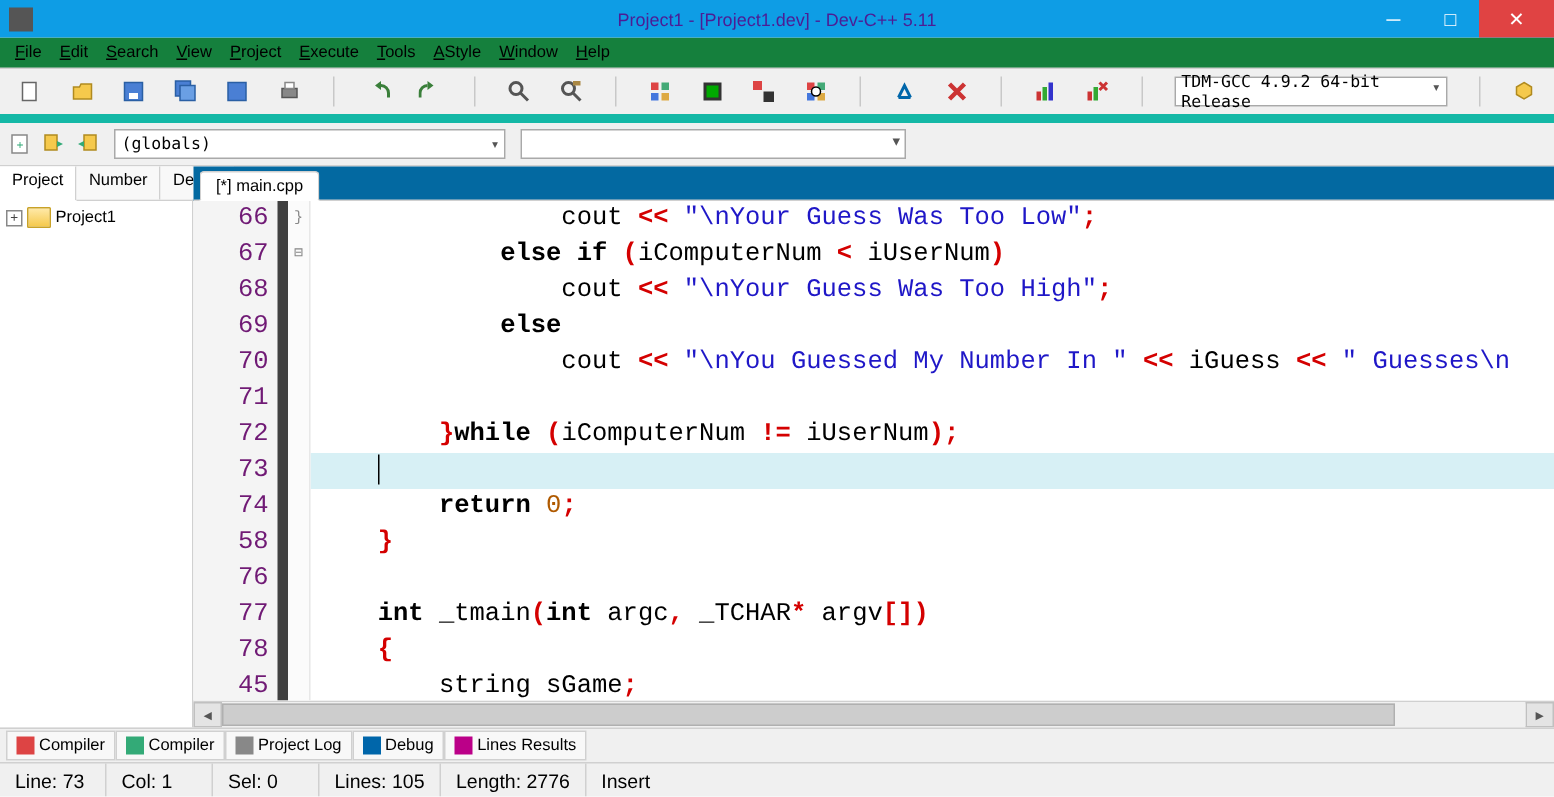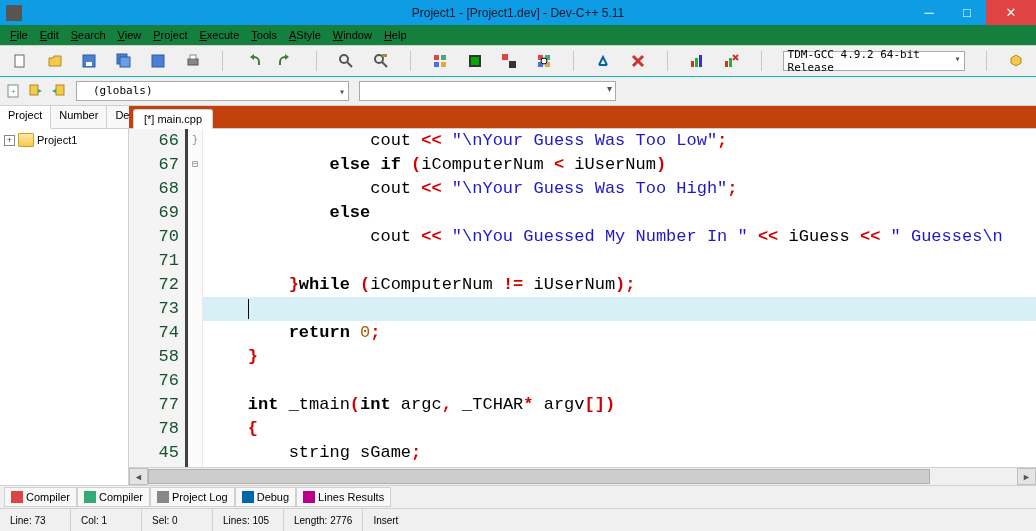--- a/index.html
+++ b/index.html
@@ -1,67 +1,67 @@
 <!DOCTYPE html>
 <html><head>
 <meta charset="utf-8">
 <style>
 html,body{margin:0;padding:0;font-family:Tahoma,Segoe UI,sans-serif;font-size:11px;background:#f0f0f0;overflow:hidden;width:1036px;height:531px}
 .window{width:1036px;height:531px;display:flex;flex-direction:column;background:#fff}
 .titlebar{height:25px;background:#0E9DE5;color:#fff;display:flex;align-items:center;position:relative}
 .titlebar .icon{width:16px;height:16px;margin-left:6px;background:#555;display:inline-block}
-.titlebar .title{position:absolute;left:50%;transform:translateX(-50%);font-size:12px;color:#0f172a}
+.titlebar .title{position:absolute;left:50%;transform:translateX(-50%);font-size:12px;color:#4c1d95}
 .titlebar .btns{margin-left:auto;display:flex;height:100%}
 .titlebar .btn{width:38px;height:100%;display:flex;align-items:center;justify-content:center;font-size:13px;color:#fff}
 .titlebar .btn.close{background:#E04343;width:50px}
 .menubar{height:20px;display:flex;align-items:center;padding:0 4px;background:#15803d;border-bottom:1px solid #d0d0d0}
 .menubar span{padding:2px 6px}
 .menubar span u{text-decoration:underline}
-.toolbar{height:26px;display:flex;align-items:center;padding:2px 12px;background:#f0f0f0;border-bottom:1px solid #14b8a6;gap:18px}
+.toolbar{height:26px;display:flex;align-items:center;padding:2px 12px;background:#f0f0f0;border-bottom:6px solid #14b8a6;gap:18px}
 .toolbar .sep{width:1px;height:20px;background:#c8c8c8;margin:0 3px}
 .tbtn{width:20px;height:20px;display:flex;align-items:center;justify-content:center}
 .tbtn svg{width:16px;height:16px}
 .compsel{height:18px;border:1px solid #a9a9a9;background:#fff;padding:0 16px 0 4px;font-family:Consolas,monospace;font-size:11px;display:flex;align-items:center;position:relative;min-width:160px}
 .compsel::after{content:"▾";position:absolute;right:3px;top:1px;color:#555;font-size:10px}
 .toolbar2{height:24px;display:flex;align-items:center;padding:2px 4px;background:#f0f0f0;border-bottom:1px solid #d0d0d0;gap:2px}
 .dropdown{height:18px;border:1px solid #a9a9a9;background:#fff;flex:0 0 auto;position:relative}
 .dropdown::after{content:"▾";position:absolute;right:3px;top:1px;color:#555;font-size:10px}
-.dd1{width:255px;margin-left:4px;padding-left:16px;font-family:Consolas,monospace;font-size:11px;line-height:18px}
+.dd1{width:255px;margin-left:4px;padding-left:4px;font-family:Consolas,monospace;font-size:11px;line-height:18px}
 .dd2{width:255px;margin-left:8px}
 .body{flex:1;display:flex;min-height:0}
 .sidepanel{width:128px;border-right:1px solid #d0d0d0;display:flex;flex-direction:column;background:#f8f8f8}
 .sidetabs{height:22px;display:flex;border-bottom:1px solid #d0d0d0;background:#f0f0f0}
 .sidetabs .tab{padding:3px 8px;border-right:1px solid #d0d0d0;background:#f8f8f8;font-size:11px}
 .sidetabs .tab.active{background:#fff;border-bottom:1px solid #fff;margin-bottom:-1px}
 .tree{flex:1;background:#fff;padding:4px;font-size:11px}
 .tree .node{display:flex;align-items:center;gap:3px}
 .tree .exp{width:9px;height:9px;border:1px solid #888;display:flex;align-items:center;justify-content:center;font-size:9px;line-height:1;color:#444}
 .tree .fic{width:14px;height:12px;background:linear-gradient(#ffe9a8,#f5c94c);border:1px solid #c9a227;border-radius:1px}
 .editor{flex:1;display:flex;flex-direction:column;min-width:0}
-.filetabs{height:22px;display:flex;align-items:flex-end;background:#c2410c;border-bottom:1px solid #d0d0d0;padding-left:4px}
+.filetabs{height:22px;display:flex;align-items:flex-end;background:#0369a1;border-bottom:1px solid #d0d0d0;padding-left:4px}
 .filetabs .ftab{padding:3px 10px;border:1px solid #d0d0d0;border-bottom:1px solid #fff;background:#fff;border-radius:3px 3px 0 0;margin-bottom:-1px;font-size:11px}
 .code{flex:1;display:flex;font-family:Consolas,'Courier New',monospace;font-size:17px;background:#fff;min-height:0;overflow:hidden;position:relative}
-.gutter{width:50px;background:#f4f4f4;border-right:3px solid #404040;text-align:right;padding-right:6px;color:#14532d;line-height:24px;font-size:17px}
+.gutter{width:50px;background:#f4f4f4;border-right:7px solid #404040;text-align:right;padding-right:6px;color:#701a75;line-height:24px;font-size:17px}
 .fold{width:14px;background:#fbfbfb;border-right:1px solid #e8e8e8;line-height:24px;text-align:center;color:#888;font-size:10px}
 .src{flex:1;line-height:24px;white-space:pre;overflow:hidden}
 .src .ln{height:24px;padding-left:4px}
 .src .hl{background:#d7f0f5}
 .kw{color:#000;font-weight:bold}
 .str{color:#1f17c7}
 .op{color:#d40000;font-weight:bold}
 .id{color:#000}
 .num{color:#b05a00}
 .scrollb{height:17px;background:#f0f0f0;border-top:1px solid #d0d0d0;display:flex;align-items:center}
 .scrollb .lar,.scrollb .rar{width:17px;height:15px;background:#e4e4e4;border:1px solid #c0c0c0;display:flex;align-items:center;justify-content:center;font-size:9px;color:#555}
 .scrollb .track{flex:1;height:15px;background:#f0f0f0;position:relative}
 .scrollb .thumb{position:absolute;left:0;top:0;height:13px;width:780px;background:#cdcdcd;border:1px solid #b0b0b0}
 .bottomtabs{height:22px;display:flex;align-items:center;background:#f0f0f0;border-top:1px solid #d0d0d0;padding:0 4px;gap:0}
 .bottomtabs .btab{padding:3px 6px;border:1px solid #d0d0d0;background:#f8f8f8;font-size:11px;display:flex;align-items:center;gap:3px}
 .bottomtabs .bic{width:12px;height:12px}
-.status{height:22px;background:#f0f0f0;border-top:1px solid #d0d0d0;display:flex;align-items:center;font-size:10px}
+.status{height:22px;background:#f0f0f0;border-top:1px solid #d0d0d0;display:flex;align-items:center;font-size:13px}
 .status span{padding:0 10px;border-right:1px solid #d0d0d0;height:100%;display:flex;align-items:center;min-width:50px}
 .caret{border-left:1px solid #000;height:20px;display:inline-block;vertical-align:middle}
 </style>
 </head>
 <body>
 
 <div class="window">
   <div class="titlebar">
     <span class="icon"></span>
     <span class="title">Project1 - [Project1.dev] - Dev-C++ 5.11</span>

